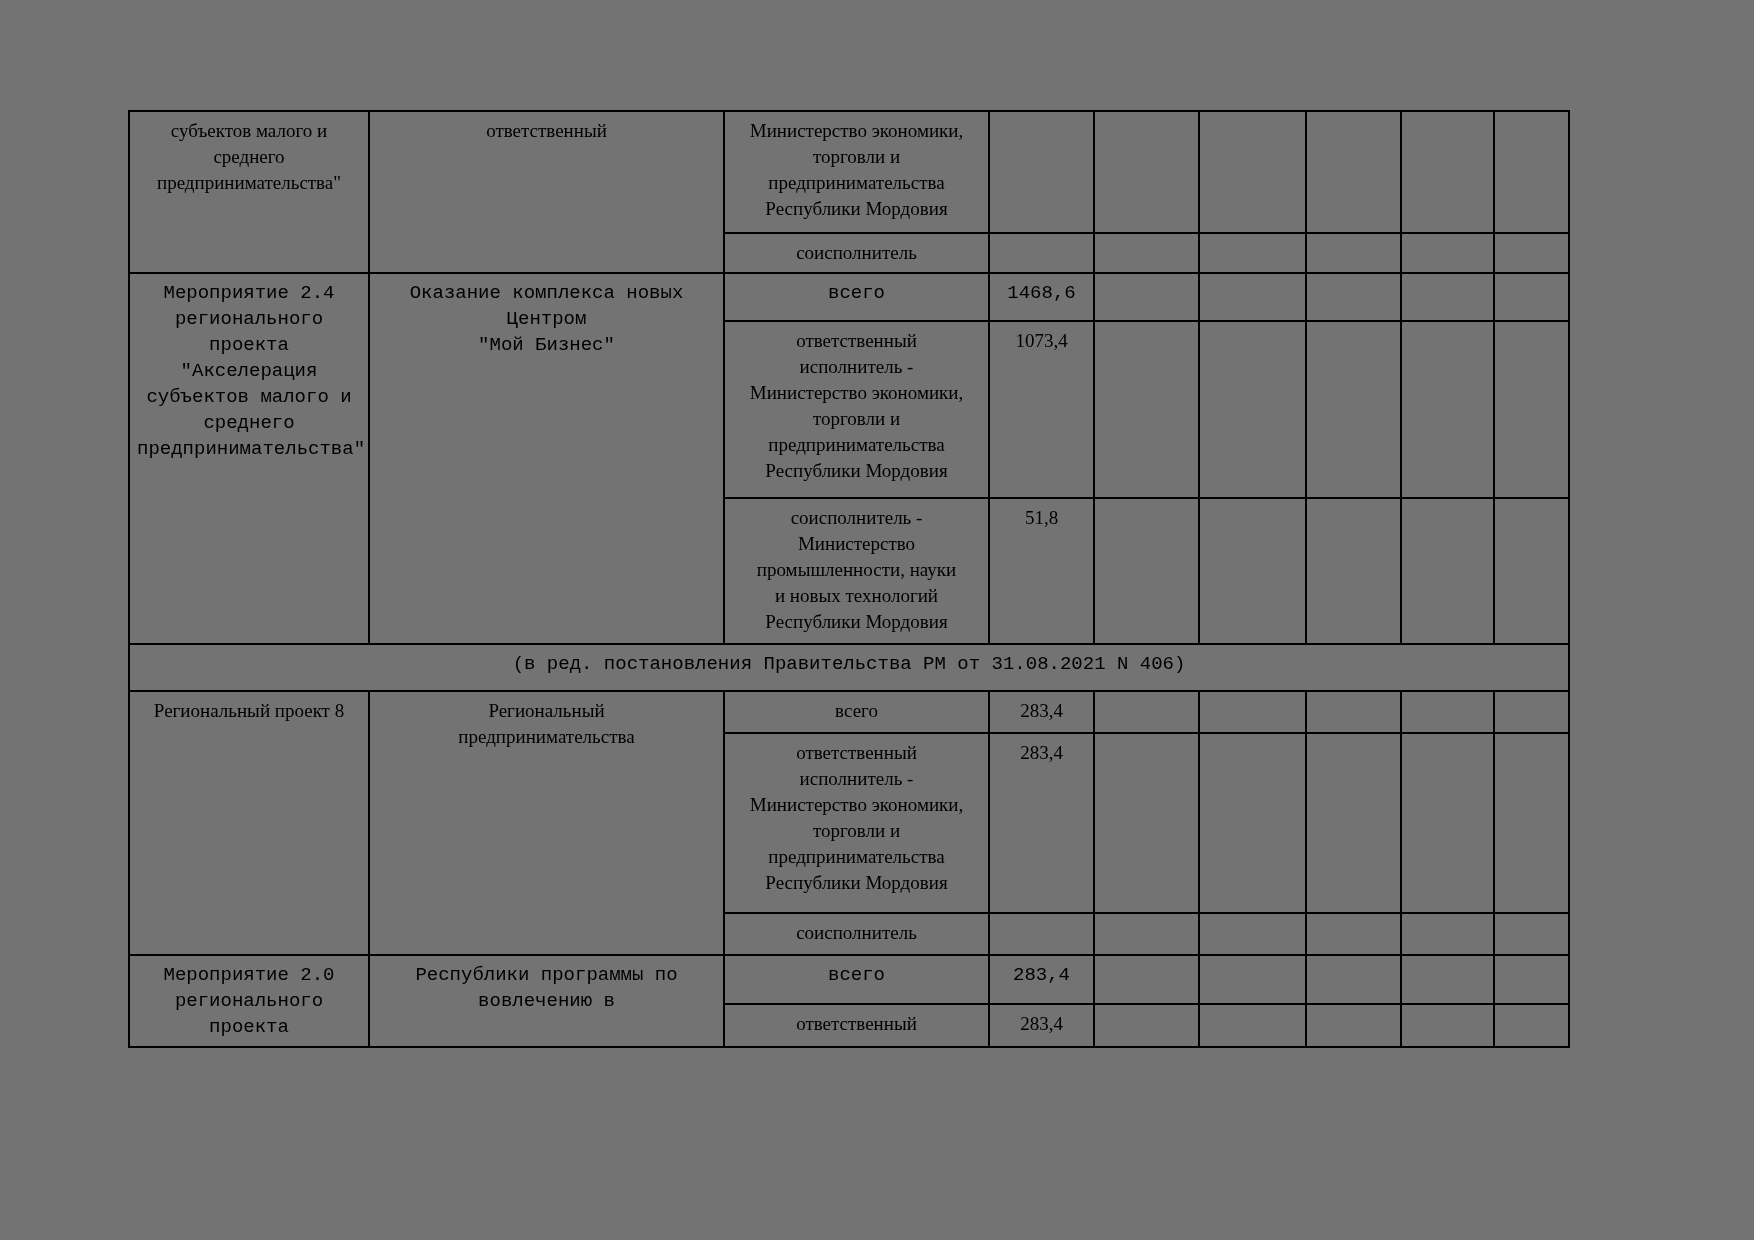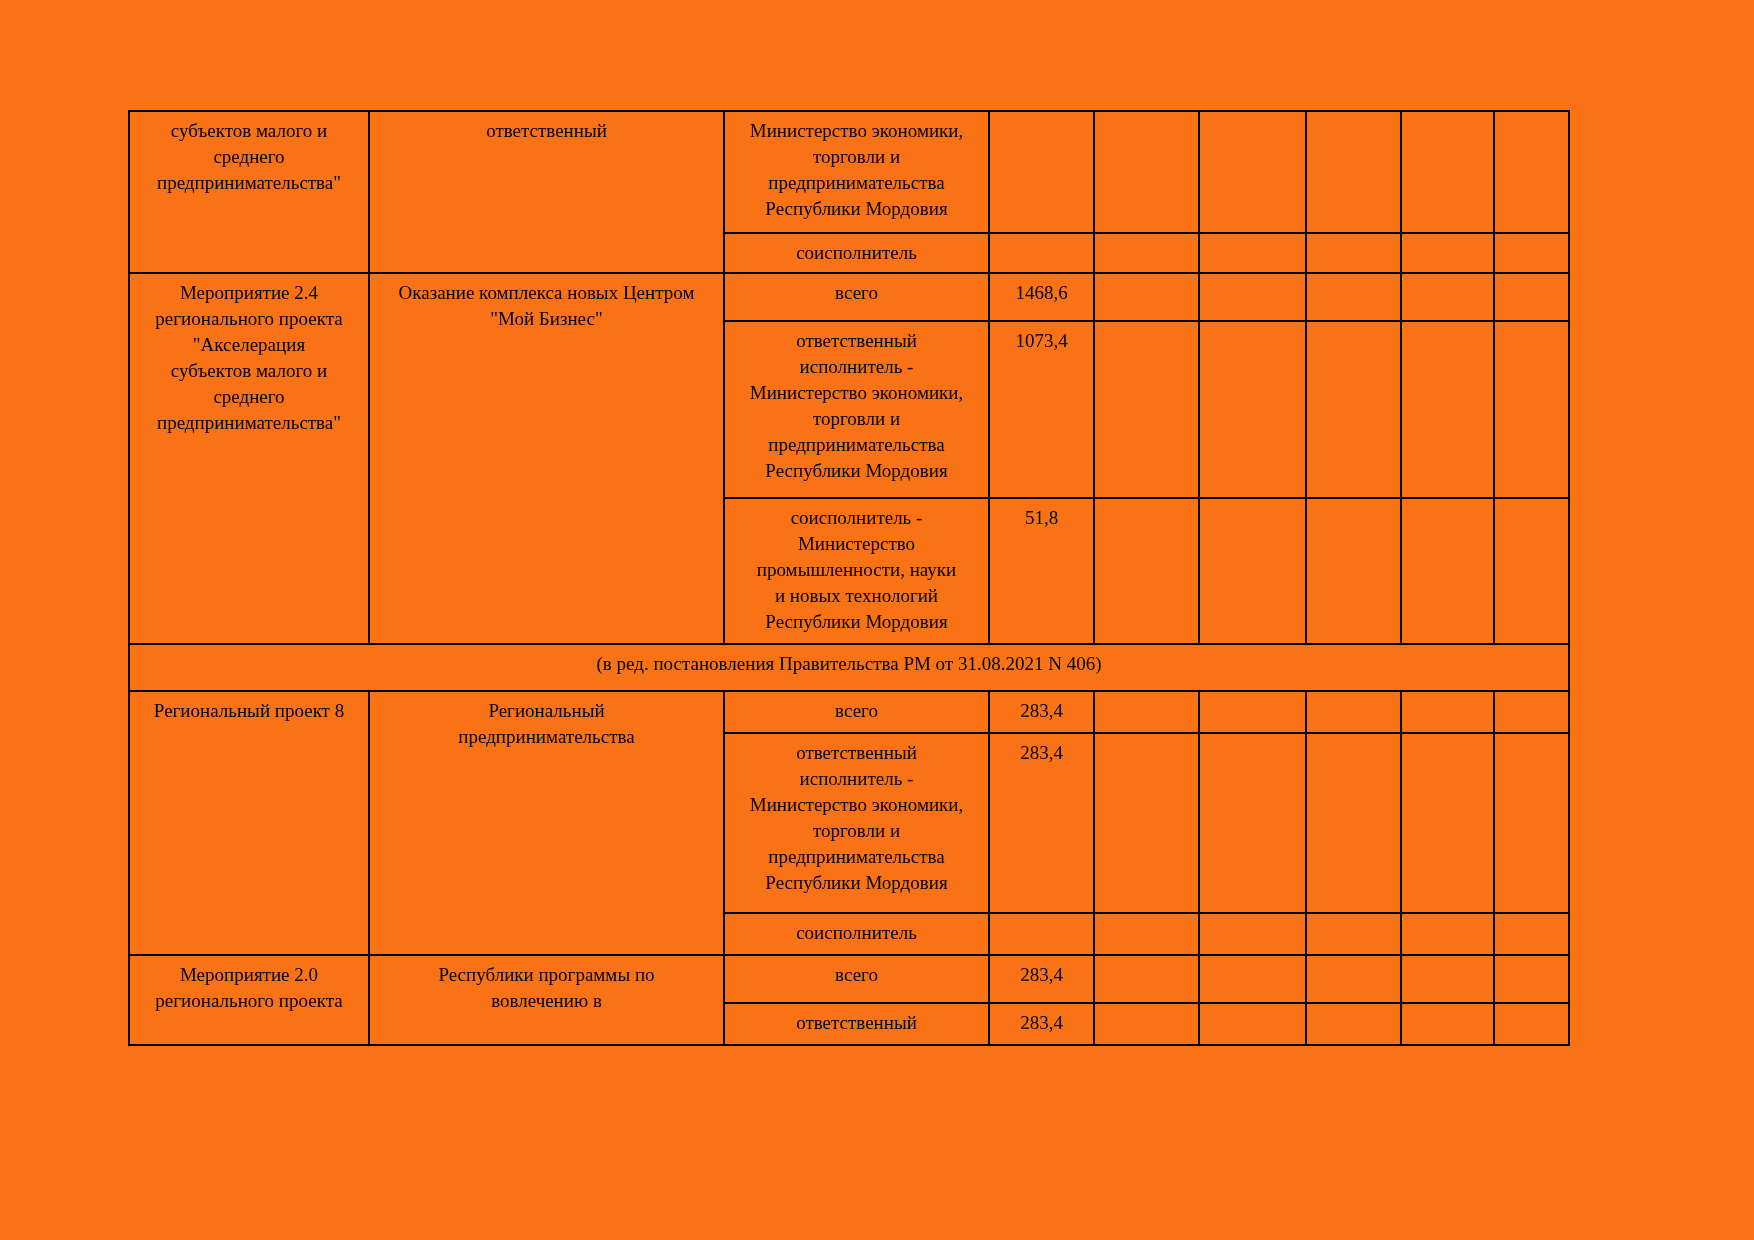--- a/index.html
+++ b/index.html
@@ -6,21 +6,21 @@
   html, body {
     width: 1754px; height: 1240px;
     background: #ffffff;
     font-family: "Liberation Serif", "DejaVu Serif", serif;
     color: #000000;
     overflow: hidden;
   }
   .page {
     position: relative;
     width: 1754px; height: 1240px;
-    background: #f97316;
+    background: #737373;
   }
   table.doc-table {
     position: absolute;
     left: 128px; top: 110px;
     width: 1440px;
     border-collapse: collapse;
     table-layout: fixed;
   }
   table.doc-table td {
     border: 2px solid #000000;
@@ -34,24 +34,24 @@
   }
   td.amend {
     text-align: left;
     vertical-align: middle;
     white-space: normal;
     padding: 4px 8px;
   }
   
   tr.h122 { height: 122px; }
   tr.h38  { height: 38px;  }
-  tr.h48  { height: 48px;  }
+  tr.h48  { height: 48px; font-family: Liberation Mono, monospace;  }
   tr.h177 { height: 177px; }
   tr.h146 { height: 146px; }
-  tr.h47  { height: 47px;  }
+  tr.h47  { height: 47px; font-family: Liberation Mono, monospace;  }
   tr.h42  { height: 42px;  }
   tr.h180 { height: 180px; }
 </style>
 </head>
 <body>
 
 <div class="page">
   <table class="doc-table">
     <colgroup>
       <col style="width:240px">

